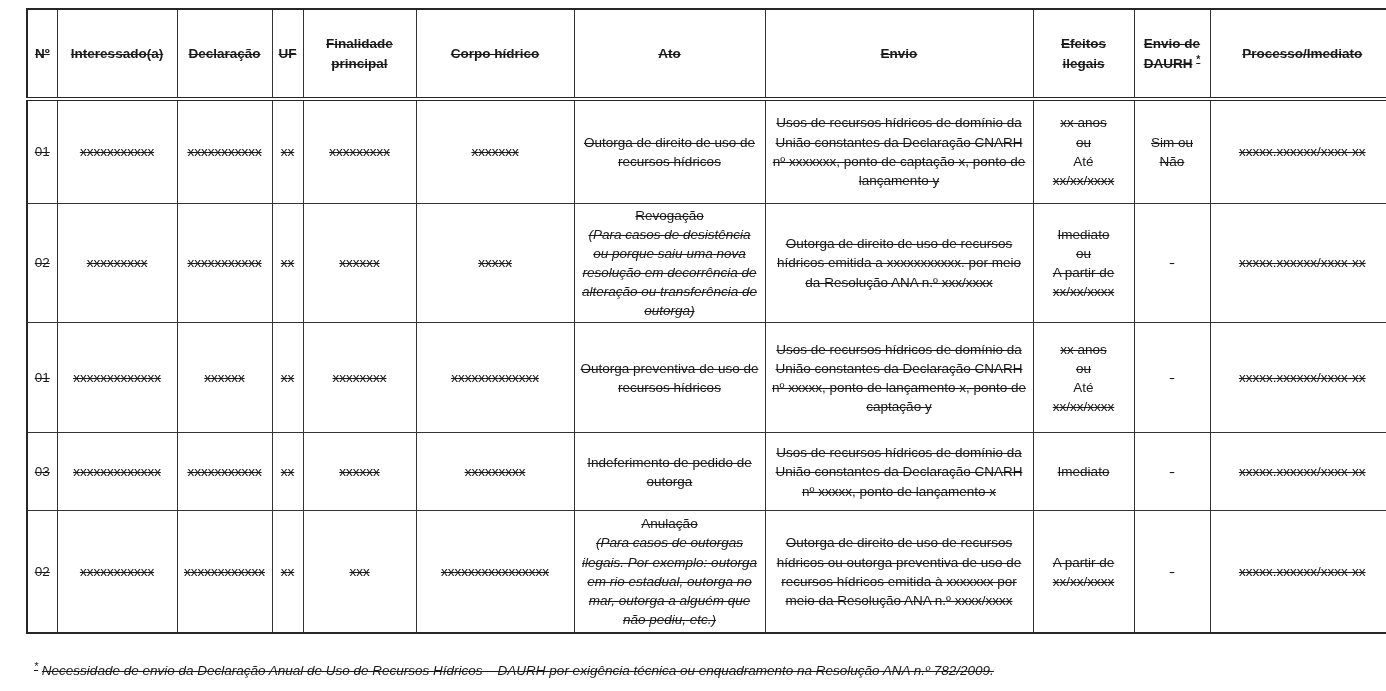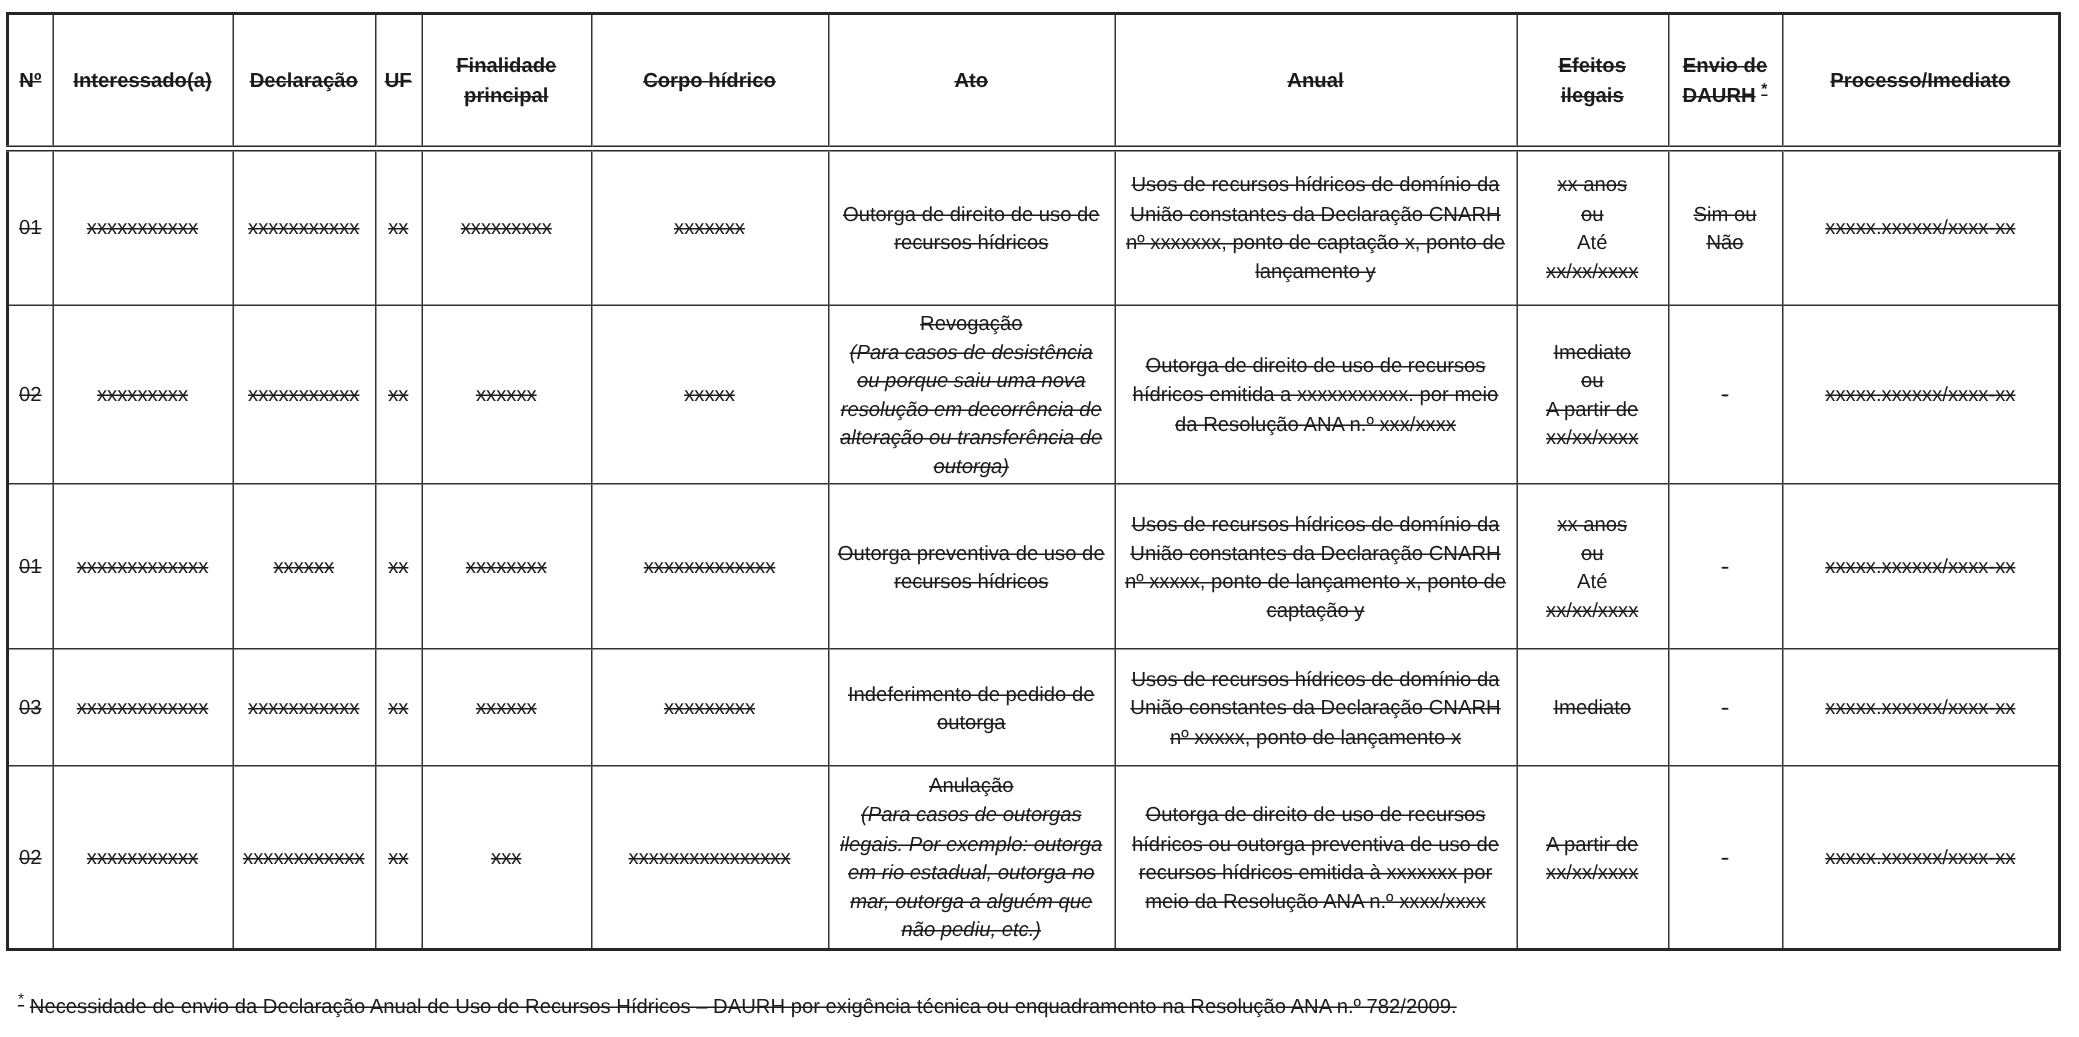--- a/index.html
+++ b/index.html
@@ -9,21 +9,21 @@
     width: 1386px;
     height: 691px;
     font-family: "Liberation Sans", sans-serif;
     color: #1b1b1b;
   }
   .page {
     position: relative;
     width: 1386px;
     height: 691px;
     box-sizing: border-box;
-    padding: 8px 8px 0 4px;
+    padding: 8px 8px 0 26px;
     overflow: hidden;
   }
   table.doc-table {
     border-collapse: collapse;
     table-layout: fixed;
     width: 1368px;
     border: 2px solid #262626;
   }
   .doc-table th, .doc-table td {
     border: 1px solid #333333;
@@ -51,20 +51,21 @@
     text-decoration: underline;
     font-size: 10.5px;
     vertical-align: super;
     font-weight: inherit;
     line-height: 0;
   }
   .footnote {
     margin: 28px 0 0 8px;
     font-size: 13.5px;
     line-height: 1.4;
+    font-style: italic;
   }
 </style>
 </head>
 <body>
 
 <div class="page">
 
   <table class="doc-table">
     <colgroup>
       <col style="width:30px">
@@ -82,21 +83,21 @@
 
     <thead>
       <tr>
         <th><span class="s">Nº</span></th>
         <th><span class="s">Interessado(a)</span></th>
         <th><span class="s">Declaração</span></th>
         <th><span class="s">UF</span></th>
         <th><span class="s">Finalidade principal</span></th>
         <th><span class="s">Corpo hídrico</span></th>
         <th><span class="s">Ato</span></th>
-        <th><span class="s">Anual</span></th>
+        <th><span class="s">Envio</span></th>
         <th><span class="s">Efeitos ilegais</span></th>
         <th>
           <div><span class="s">Envio de</span></div>
           <div><span class="s">DAURH</span> <sup class="marker">*</sup></div>
         </th>
         <th><span class="s">Processo/Imediato</span></th>
       </tr>
     </thead>
 
     <tbody>

